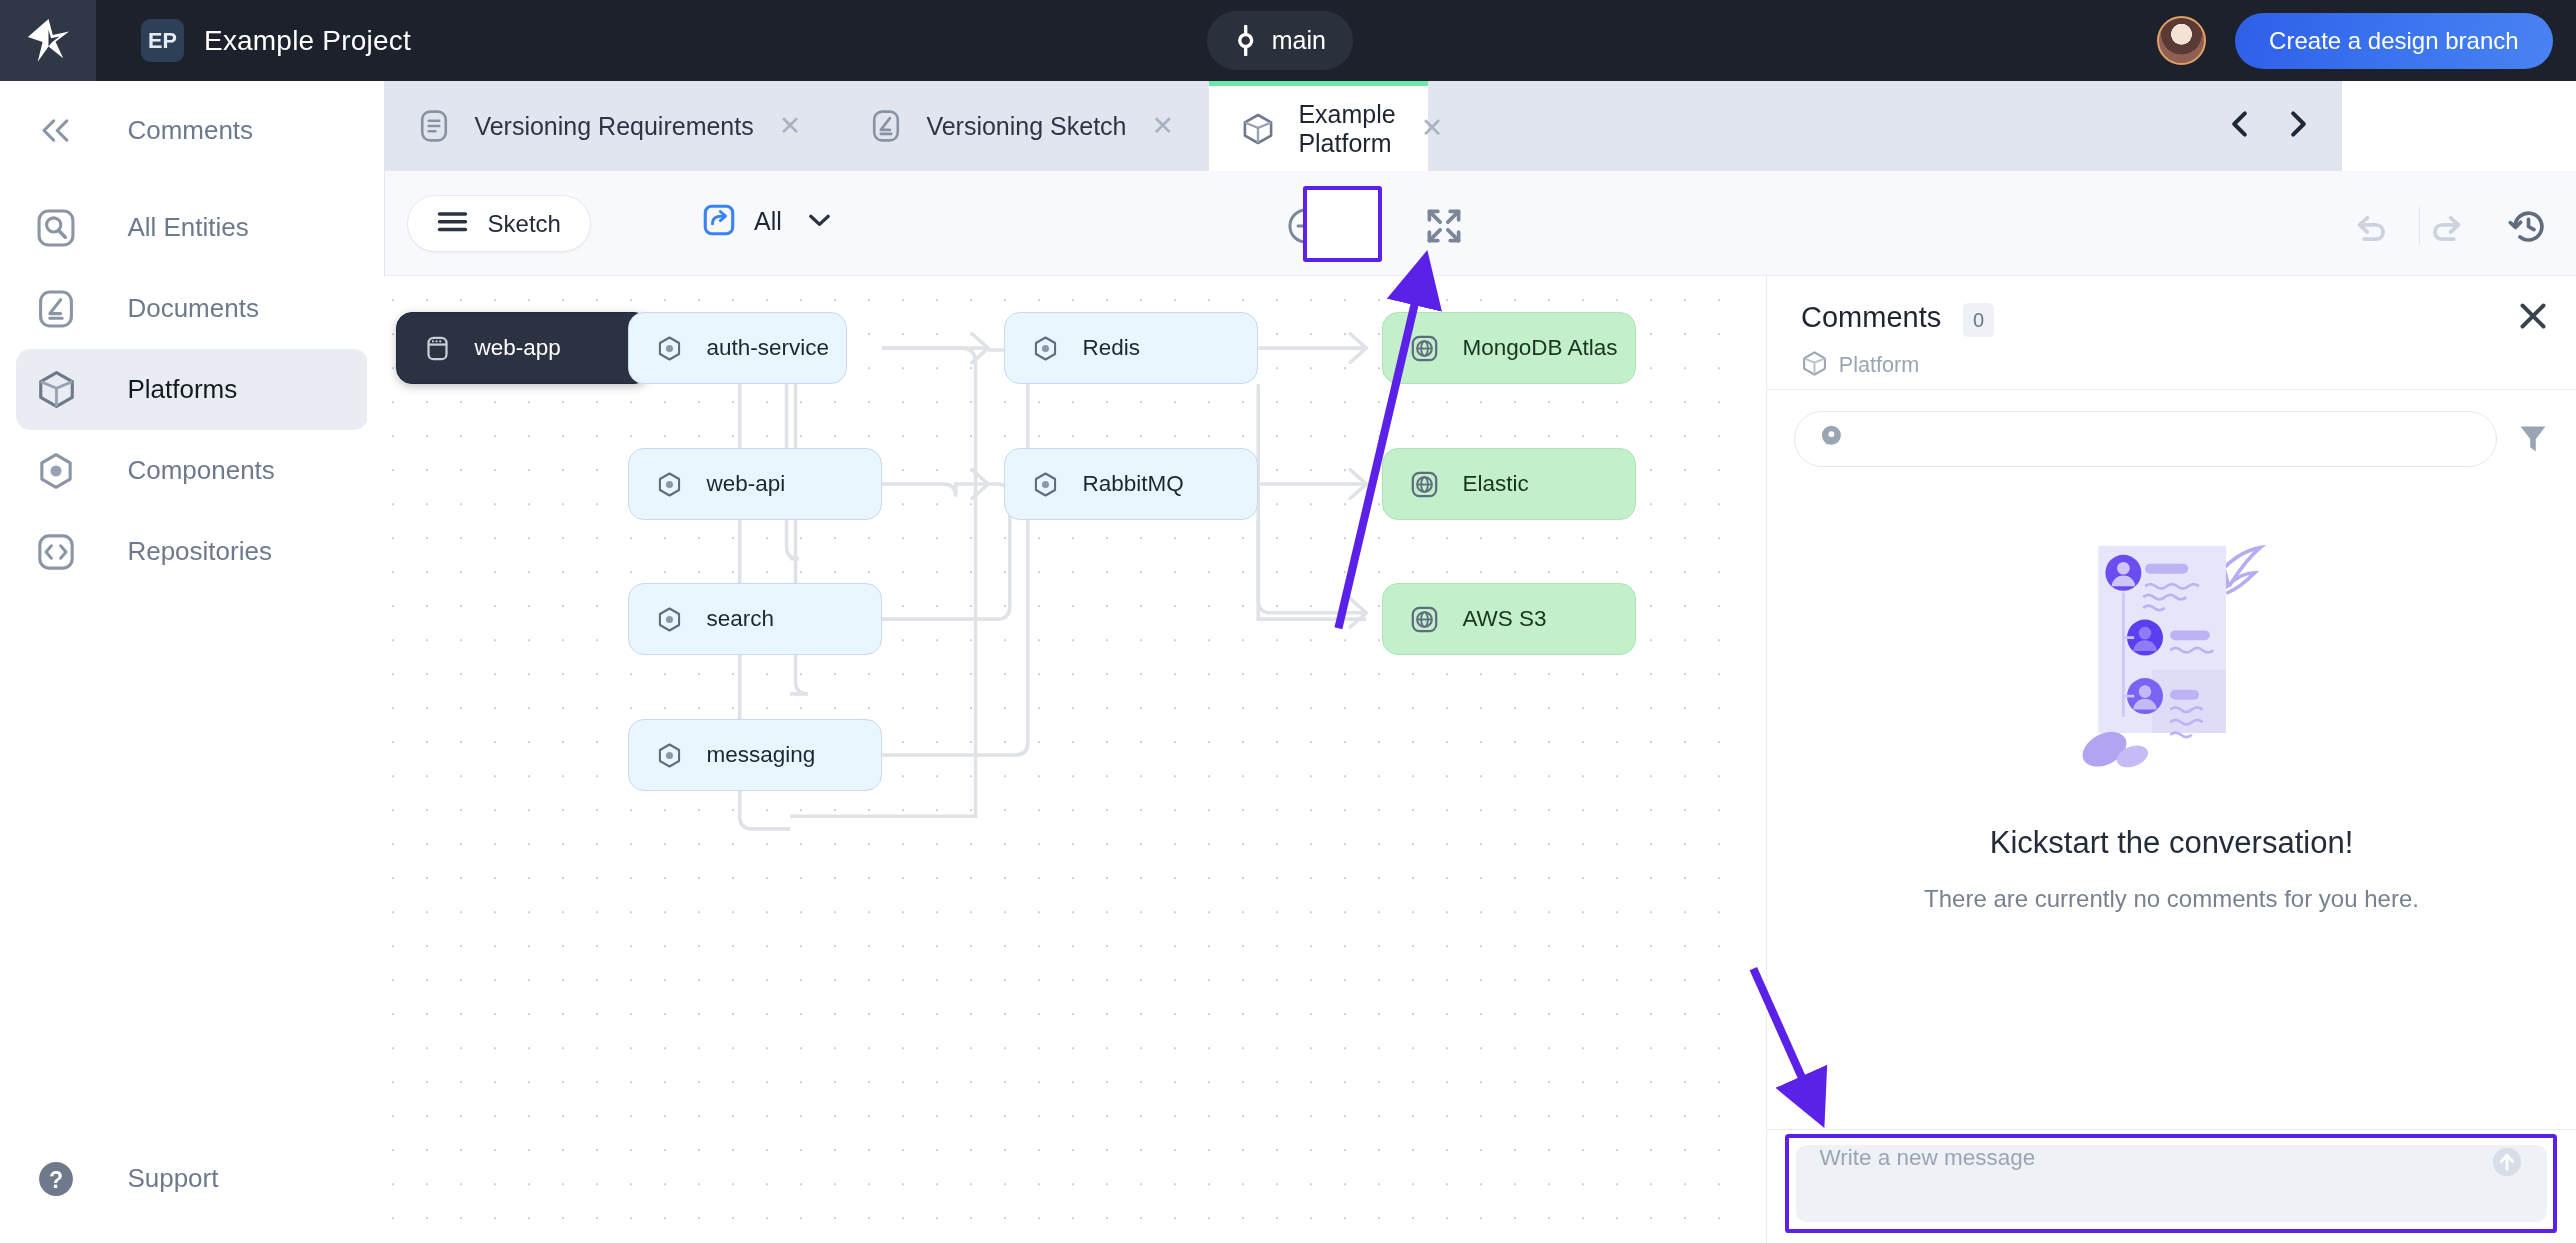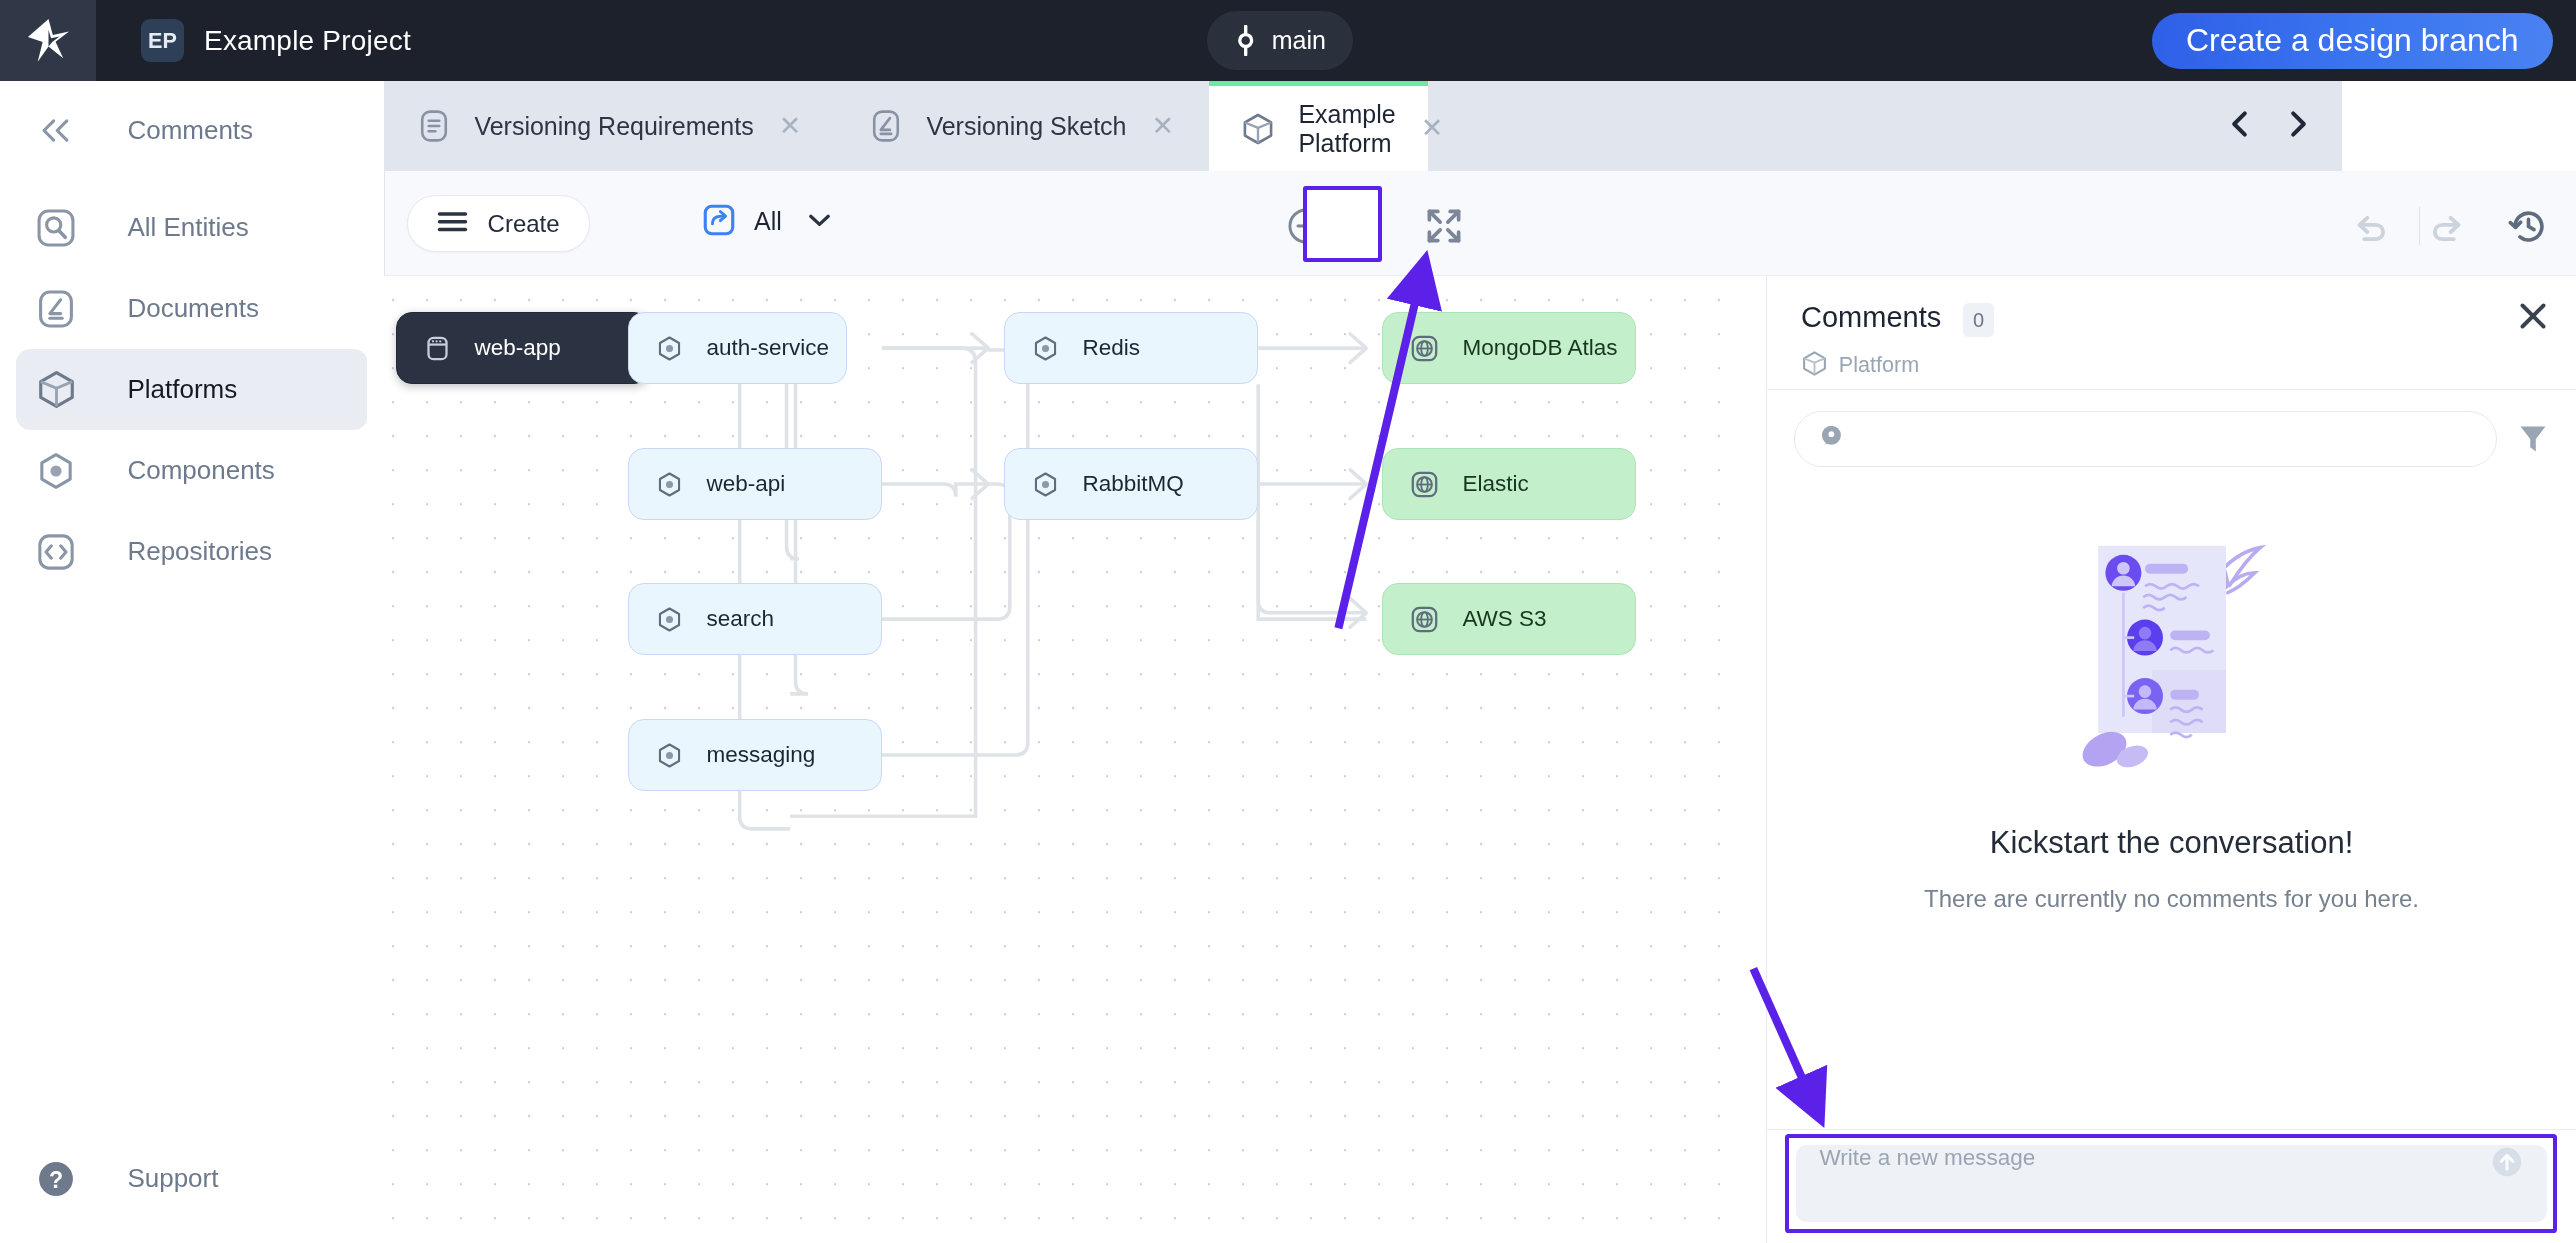--- a/index.html
+++ b/index.html
@@ -38,21 +38,21 @@
     position: absolute; right: 370px; top: 16px;
     width: 49px; height: 49px; border-radius: 50%;
     border: 2.7px solid #e8a košič; border: 2.7px solid #e3a063;
     background: radial-gradient(circle at 50% 36%, #f4e2d6 0 28%, #5a3a34 29% 55%, #8e5f52 56% 100%);
     overflow: hidden;
   }
   .cta-btn {
     position: absolute; right: 23.4px; top: 12.6px;
     height: 56px; padding: 0 34px; border-radius: 28px;
     background: linear-gradient(100deg, #2f5fe8 0%, #3b76f0 55%, #4a82f2 100%);
-    color: #fff; font-size: 32px; border: none; cursor: pointer;
+    color: #fff; font-size: 24px; border: none; cursor: pointer;
     display: flex; align-items: center; justify-content: center;
   }
 
   
   .sidebar {
     position: absolute; left: 0; top: 81px; width: 385px; height: 1163px;
     background: #ffffff; border-right: 0.9px solid #e2e6ec;
   }
   .side-row {
     display: flex; align-items: center; height: 81px;
@@ -357,21 +357,21 @@
 
   <div class="canvas-tools">
     <div class="views-btn">
       <span>
         <svg width="31" height="23.4" viewBox="0 0 24 18">
           <line x1="2" y1="3" x2="22" y2="3" stroke="#2b3342" stroke-width="2.8" stroke-linecap="round"></line>
           <line x1="2" y1="9" x2="22" y2="9" stroke="#2b3342" stroke-width="2.8" stroke-linecap="round"></line>
           <line x1="2" y1="15" x2="22" y2="15" stroke="#2b3342" stroke-width="2.8" stroke-linecap="round"></line>
         </svg>
       </span>
-      <span class="views-label">Create</span>
+      <span class="views-label">Sketch</span>
     </div>
 
     <div class="filter-group">
       <span>
         <svg width="34" height="34" viewBox="0 0 26 26">
           <rect x="2.5" y="2.5" width="21" height="21" rx="5" fill="none" stroke="#3b82f6" stroke-width="2.4"></rect>
           <path d="M8 16 C8 10, 13 10, 17 10" fill="none" stroke="#3b82f6" stroke-width="2.2" stroke-linecap="round"></path>
           <polyline points="14,6.5 18,10 14,13.5" fill="none" stroke="#3b82f6" stroke-width="2.2" stroke-linecap="round" stroke-linejoin="round"></polyline>
         </svg>
       </span>

